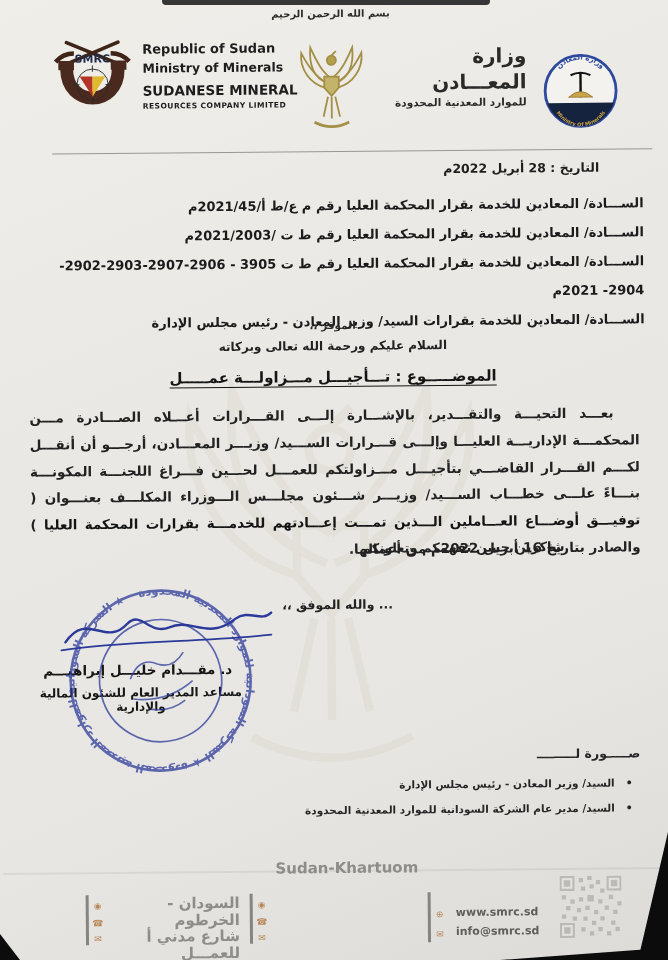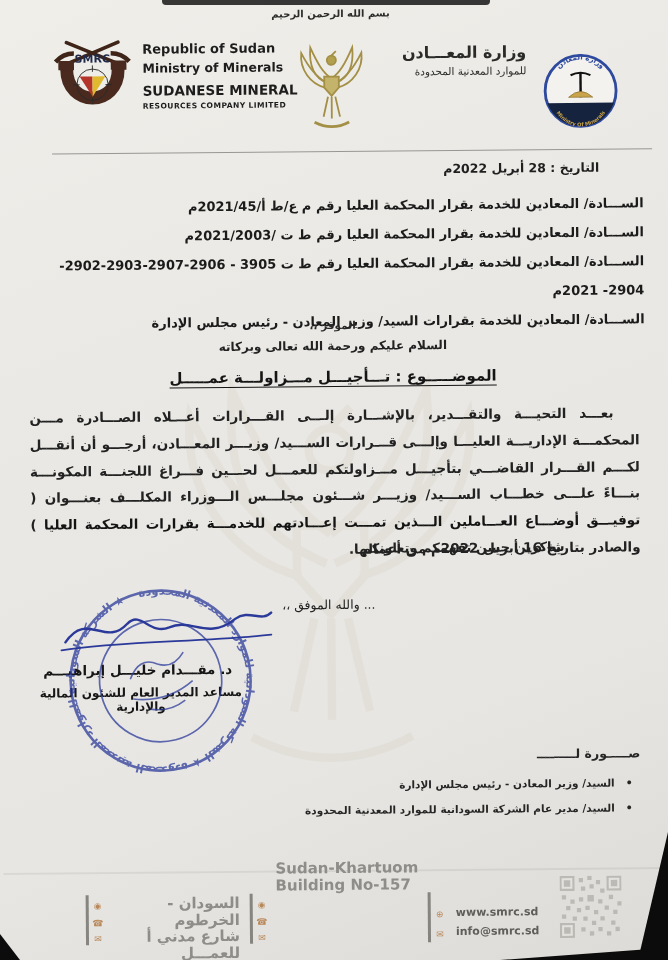--- a/index.html
+++ b/index.html
@@ -12,36 +12,36 @@
   .ar{direction:rtl;}
   
   .en-block{left:146px;top:40px;width:170px;color:#1d1d1d;line-height:1.25;}
   .en-l1{font-size:13px;font-weight:700;}
   .en-l2{font-size:12.5px;font-weight:700;margin-top:3px;}
   .en-l3{font-size:13.5px;font-weight:700;margin-top:6px;}
   .en-l4{font-size:7.6px;font-weight:700;letter-spacing:.4px;margin-top:2px;}
   .bismillah{left:262px;top:8px;width:145px;text-align:center;font-size:10px;font-weight:700;color:#2c2c2a;}
   .ar-block{left:398px;top:42px;width:132px;text-align:right;color:#2a2a28;line-height:1.3;}
   .ar-l1{font-size:15px;font-weight:700;}
-  .ar-l2{font-size:16px;font-weight:700;margin-top:2px;}
+  .ar-l2{font-size:20px;font-weight:700;margin-top:2px;}
   .ar-l3{font-size:15px;font-weight:700;margin-top:2px;}
-  .ar-l4{font-size:10.5px;font-weight:400;margin-top:1px;}
+  .ar-l4{font-size:10.5px;font-weight:700;margin-top:1px;}
   .header-rule{left:55px;top:151px;width:600px;height:1px;background:#989793;}
   
   .date-line{top:162px;right:66px;font-size:12.5px;font-weight:700;color:#1f1f1f;}
   .addressees{top:191px;left:16px;right:22px;text-align:right;color:#1b1b1b;
               font-size:13px;font-weight:700;line-height:29px;}
   .honorific{top:319px;left:0;width:100%;text-align:center;font-size:10.5px;font-weight:700;color:#2a2a2a;}
   .salam{top:339px;left:0;width:100%;text-align:center;font-size:12px;font-weight:700;color:#222;}
   .subject{top:368px;left:0;width:100%;text-align:center;font-size:15px;font-weight:700;color:#151515;
            text-decoration:underline;text-underline-offset:4px;}
   .body-text{top:402px;left:30px;right:28px;font-size:13.5px;font-weight:700;color:#222;
              line-height:26.8px;text-align:justify;text-indent:26px;}
   .thanks{top:541px;right:104px;font-size:13px;font-weight:700;color:#222;}
-  .regards{top:597px;left:281px;font-size:12.5px;font-weight:400;color:#222;}
+  .regards{top:597px;left:281px;font-size:12.5px;font-weight:700;color:#222;}
   .sig-name{top:660px;left:36px;width:200px;text-align:center;font-size:13.5px;font-weight:700;color:#161616;}
   .sig-title{top:684px;left:20px;width:238px;text-align:center;font-size:12px;font-weight:700;color:#161616;}
   .copy-section{top:748px;right:30px;width:340px;text-align:right;color:#262626;}
   .copy-heading{font-size:12.5px;font-weight:700;}
   .copy-items{margin-top:10px;}
   .copy-item{font-size:10.5px;font-weight:700;line-height:25px;padding-right:26px;position:relative;}
   .copy-item::before{content:"•";position:absolute;right:8px;top:0;font-size:11px;}
   
   .watermark{left:140px;top:315px;opacity:.06;}
   .stamp{left:52px;top:572px;opacity:.74;transform:rotate(-14deg);}
@@ -227,21 +227,20 @@
       </div>
 
       <div class="abs fdiv" style="left:246px;"></div>
       <div class="abs ficons" style="left:252px;">
         <div>◉</div>
         <div>☎</div>
         <div>✉</div>
       </div>
       <div class="abs ftext ftext-en">
         <div>Sudan-Khartuom</div>
-        <div>Building No-157</div>
       </div>
 
       <div class="abs fdiv" style="left:424px;"></div>
       <div class="abs ficons two" style="left:430px;">
         <div>⊕</div>
         <div>✉</div>
       </div>
       <div class="abs ftext ftext-web">
         <div>www.smrc.sd</div>
         <div>info@smrc.sd</div>

